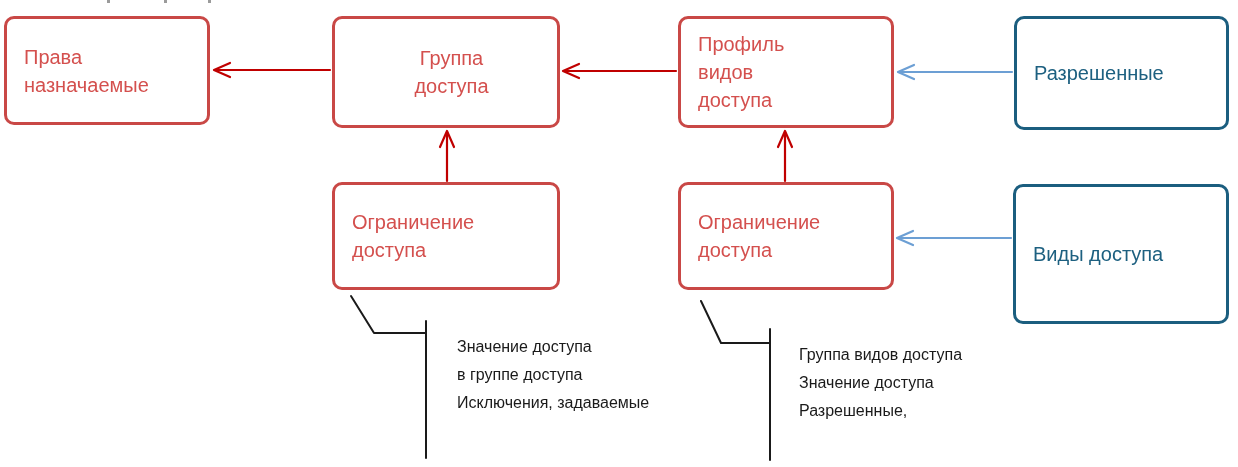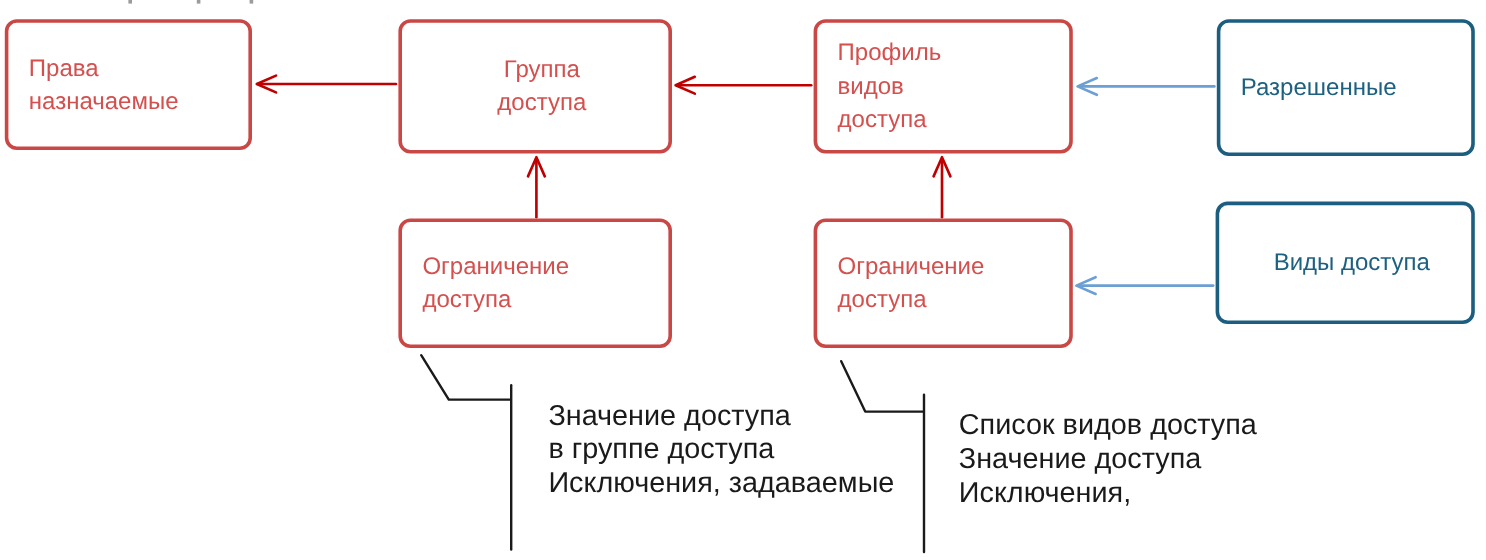--- a/index.html
+++ b/index.html
@@ -61,21 +61,21 @@
     border: 3px solid var(--red_box_border);
     color: var(--red_box_text);
   }
   .box.blue {
     border: 3px solid var(--blue_box_border);
     color: var(--blue_box_text);
   }
   .note {
     position: absolute;
     color: var(--annotation_text);
-    font-size: 24px;
+    font-size: 16px;
     line-height: 28px;
     white-space: nowrap;
   }
   .remnant {
     position: absolute;
     top: 0;
     width: 3px;
     height: 3px;
     background: #9b9b9b;
   }
@@ -143,33 +143,33 @@
   <div class="box red" style="left:332px; top:182px; width:228px; height:108px;">
     <span>Ограничение</span>
     <span>доступа</span>
   </div>
 
   <div class="box red" style="left:678px; top:182px; width:216px; height:108px;">
     <span>Ограничение</span>
     <span>доступа</span>
   </div>
 
-  <div class="box blue" style="left:1013px; top:168px; width:216px; height:102px;align-items:center;">
+  <div class="box blue" style="left:1013px; top:184px; width:216px; height:140px;">
     <span>Виды доступа</span>
   </div>
 
   <div class="note" style="left:457px; top:333px;">
     <div>Значение доступа</div>
     <div>в группе доступа</div>
     <div>Исключения, задаваемые</div>
   </div>
 
   <div class="note" style="left:799px; top:341px;">
-    <div>Список видов доступа</div>
+    <div>Группа видов доступа</div>
     <div>Значение доступа</div>
-    <div>Исключения,</div>
+    <div>Разрешенные,</div>
   </div>
 
   <div class="remnant" style="left:107px;"></div>
   <div class="remnant" style="left:164px;"></div>
   <div class="remnant" style="left:208px;"></div>
 
 </div>
 
 </body></html>

